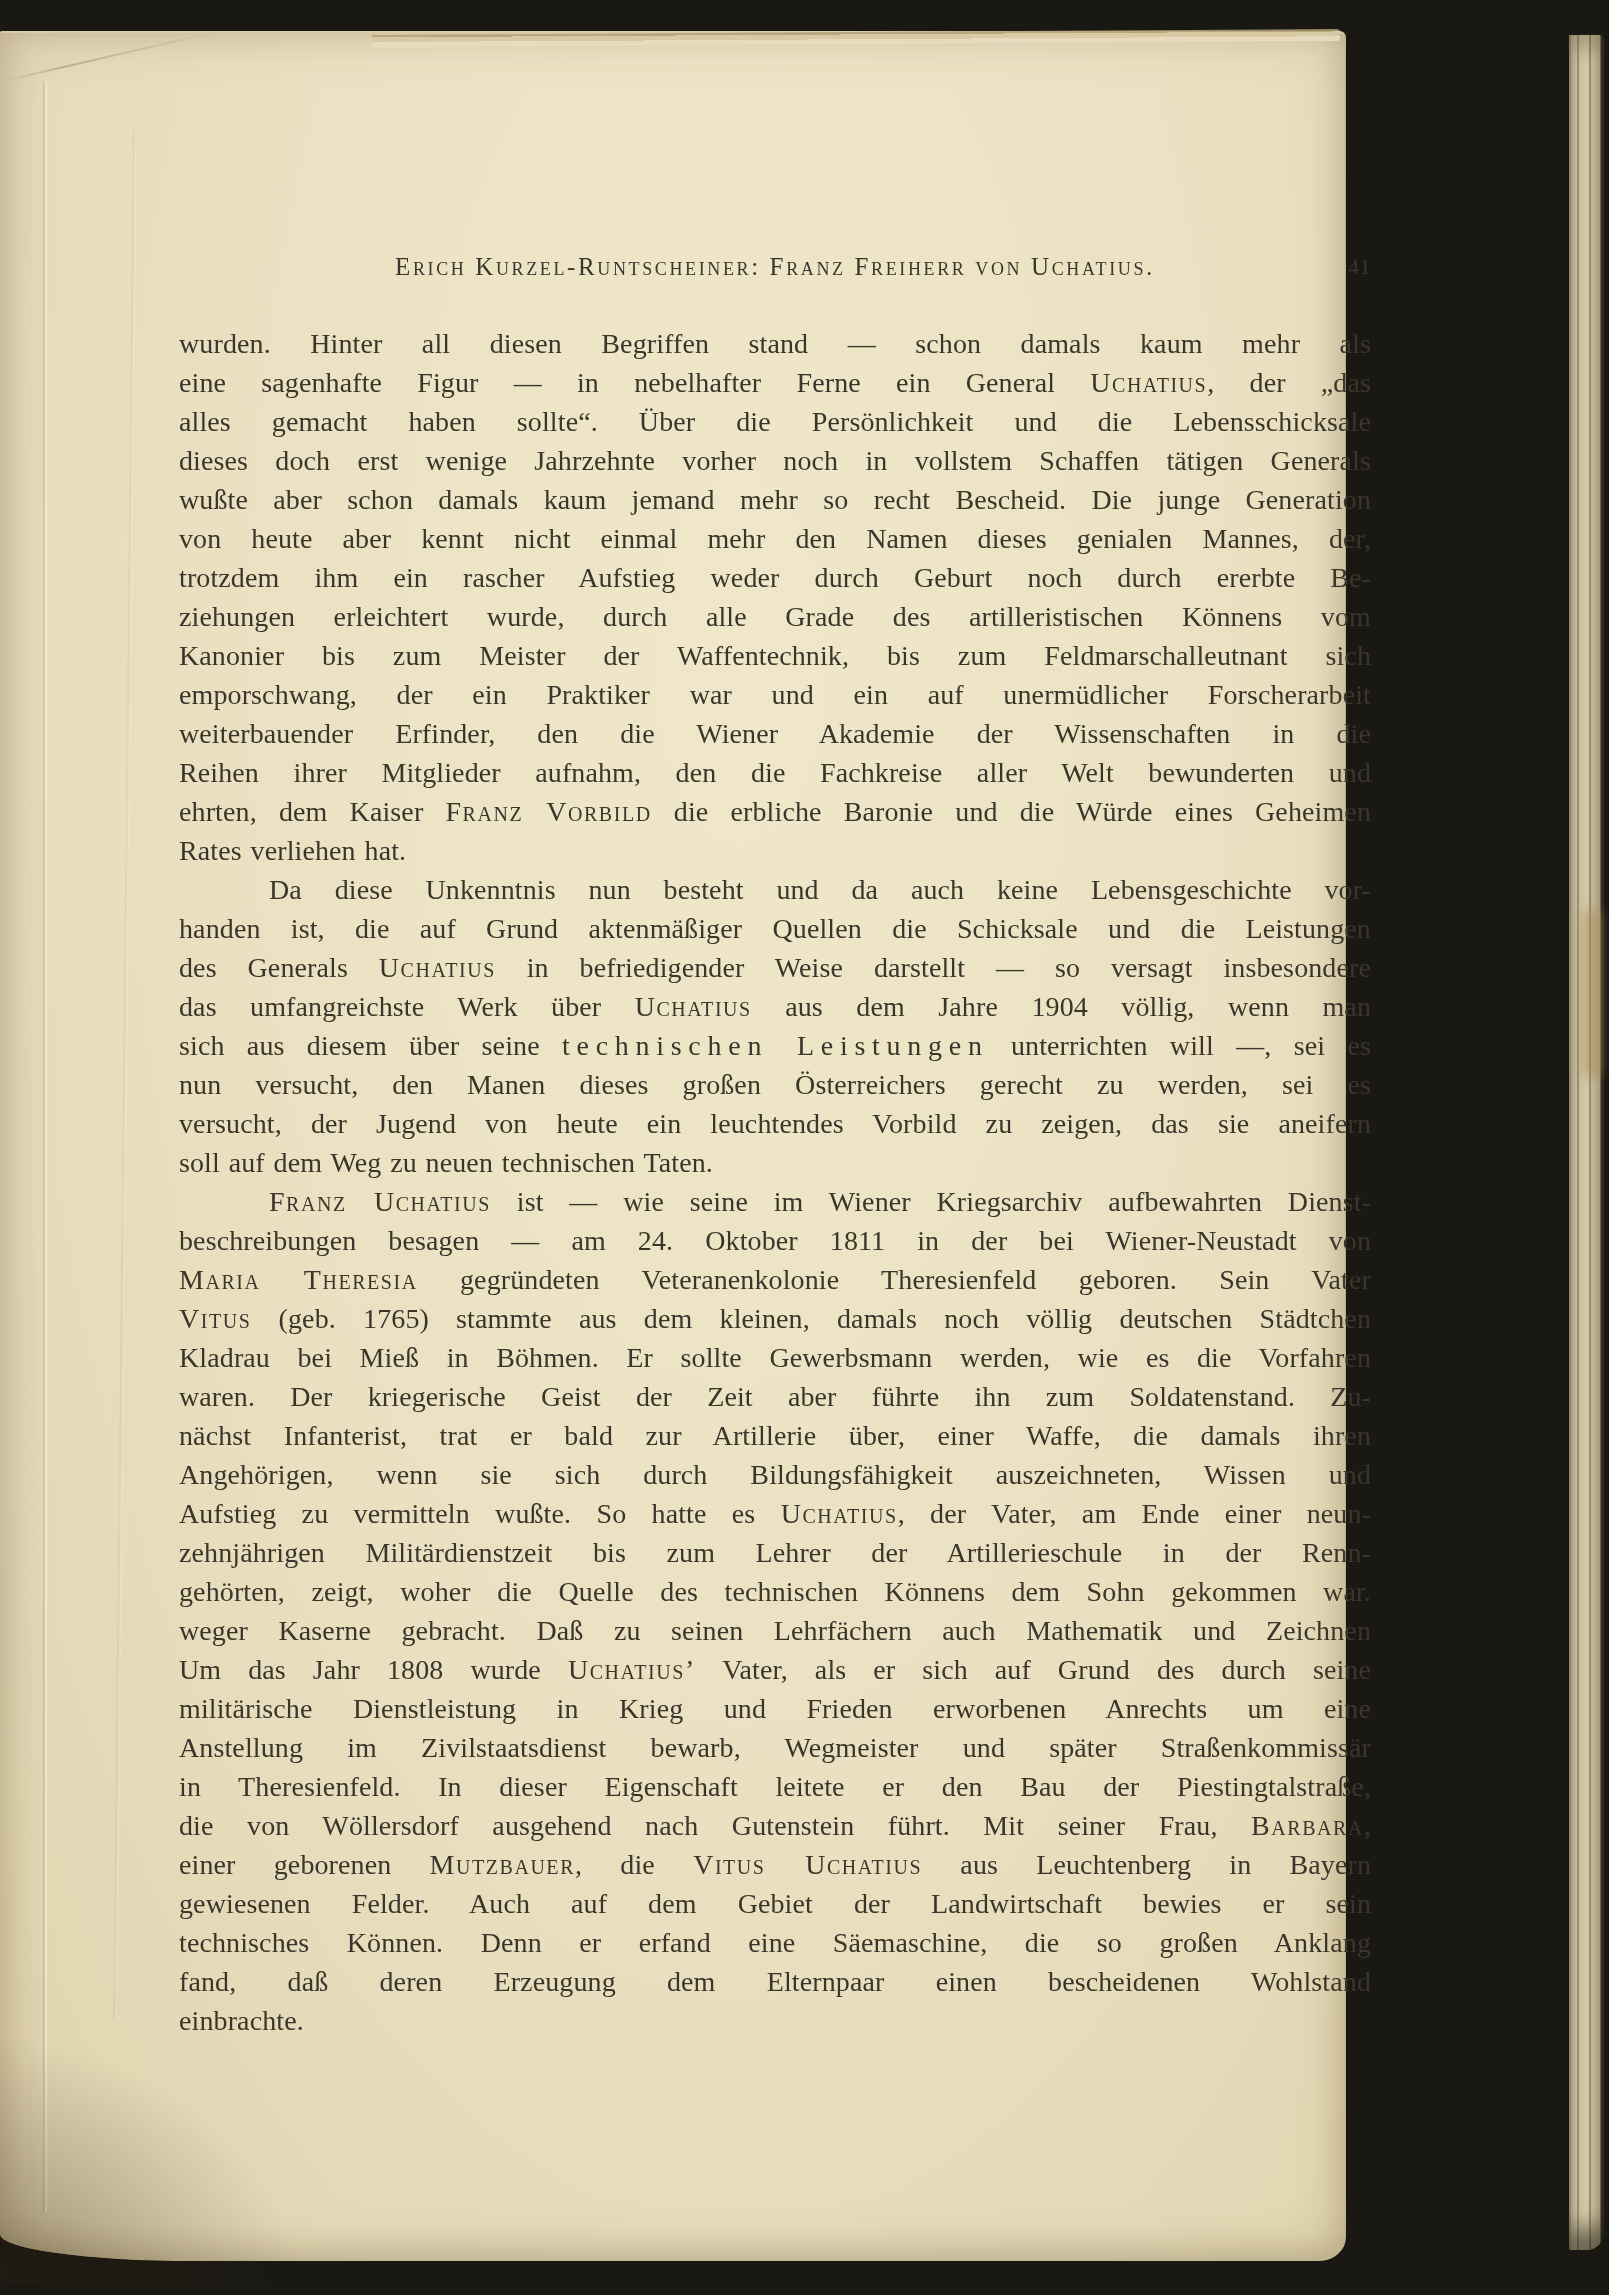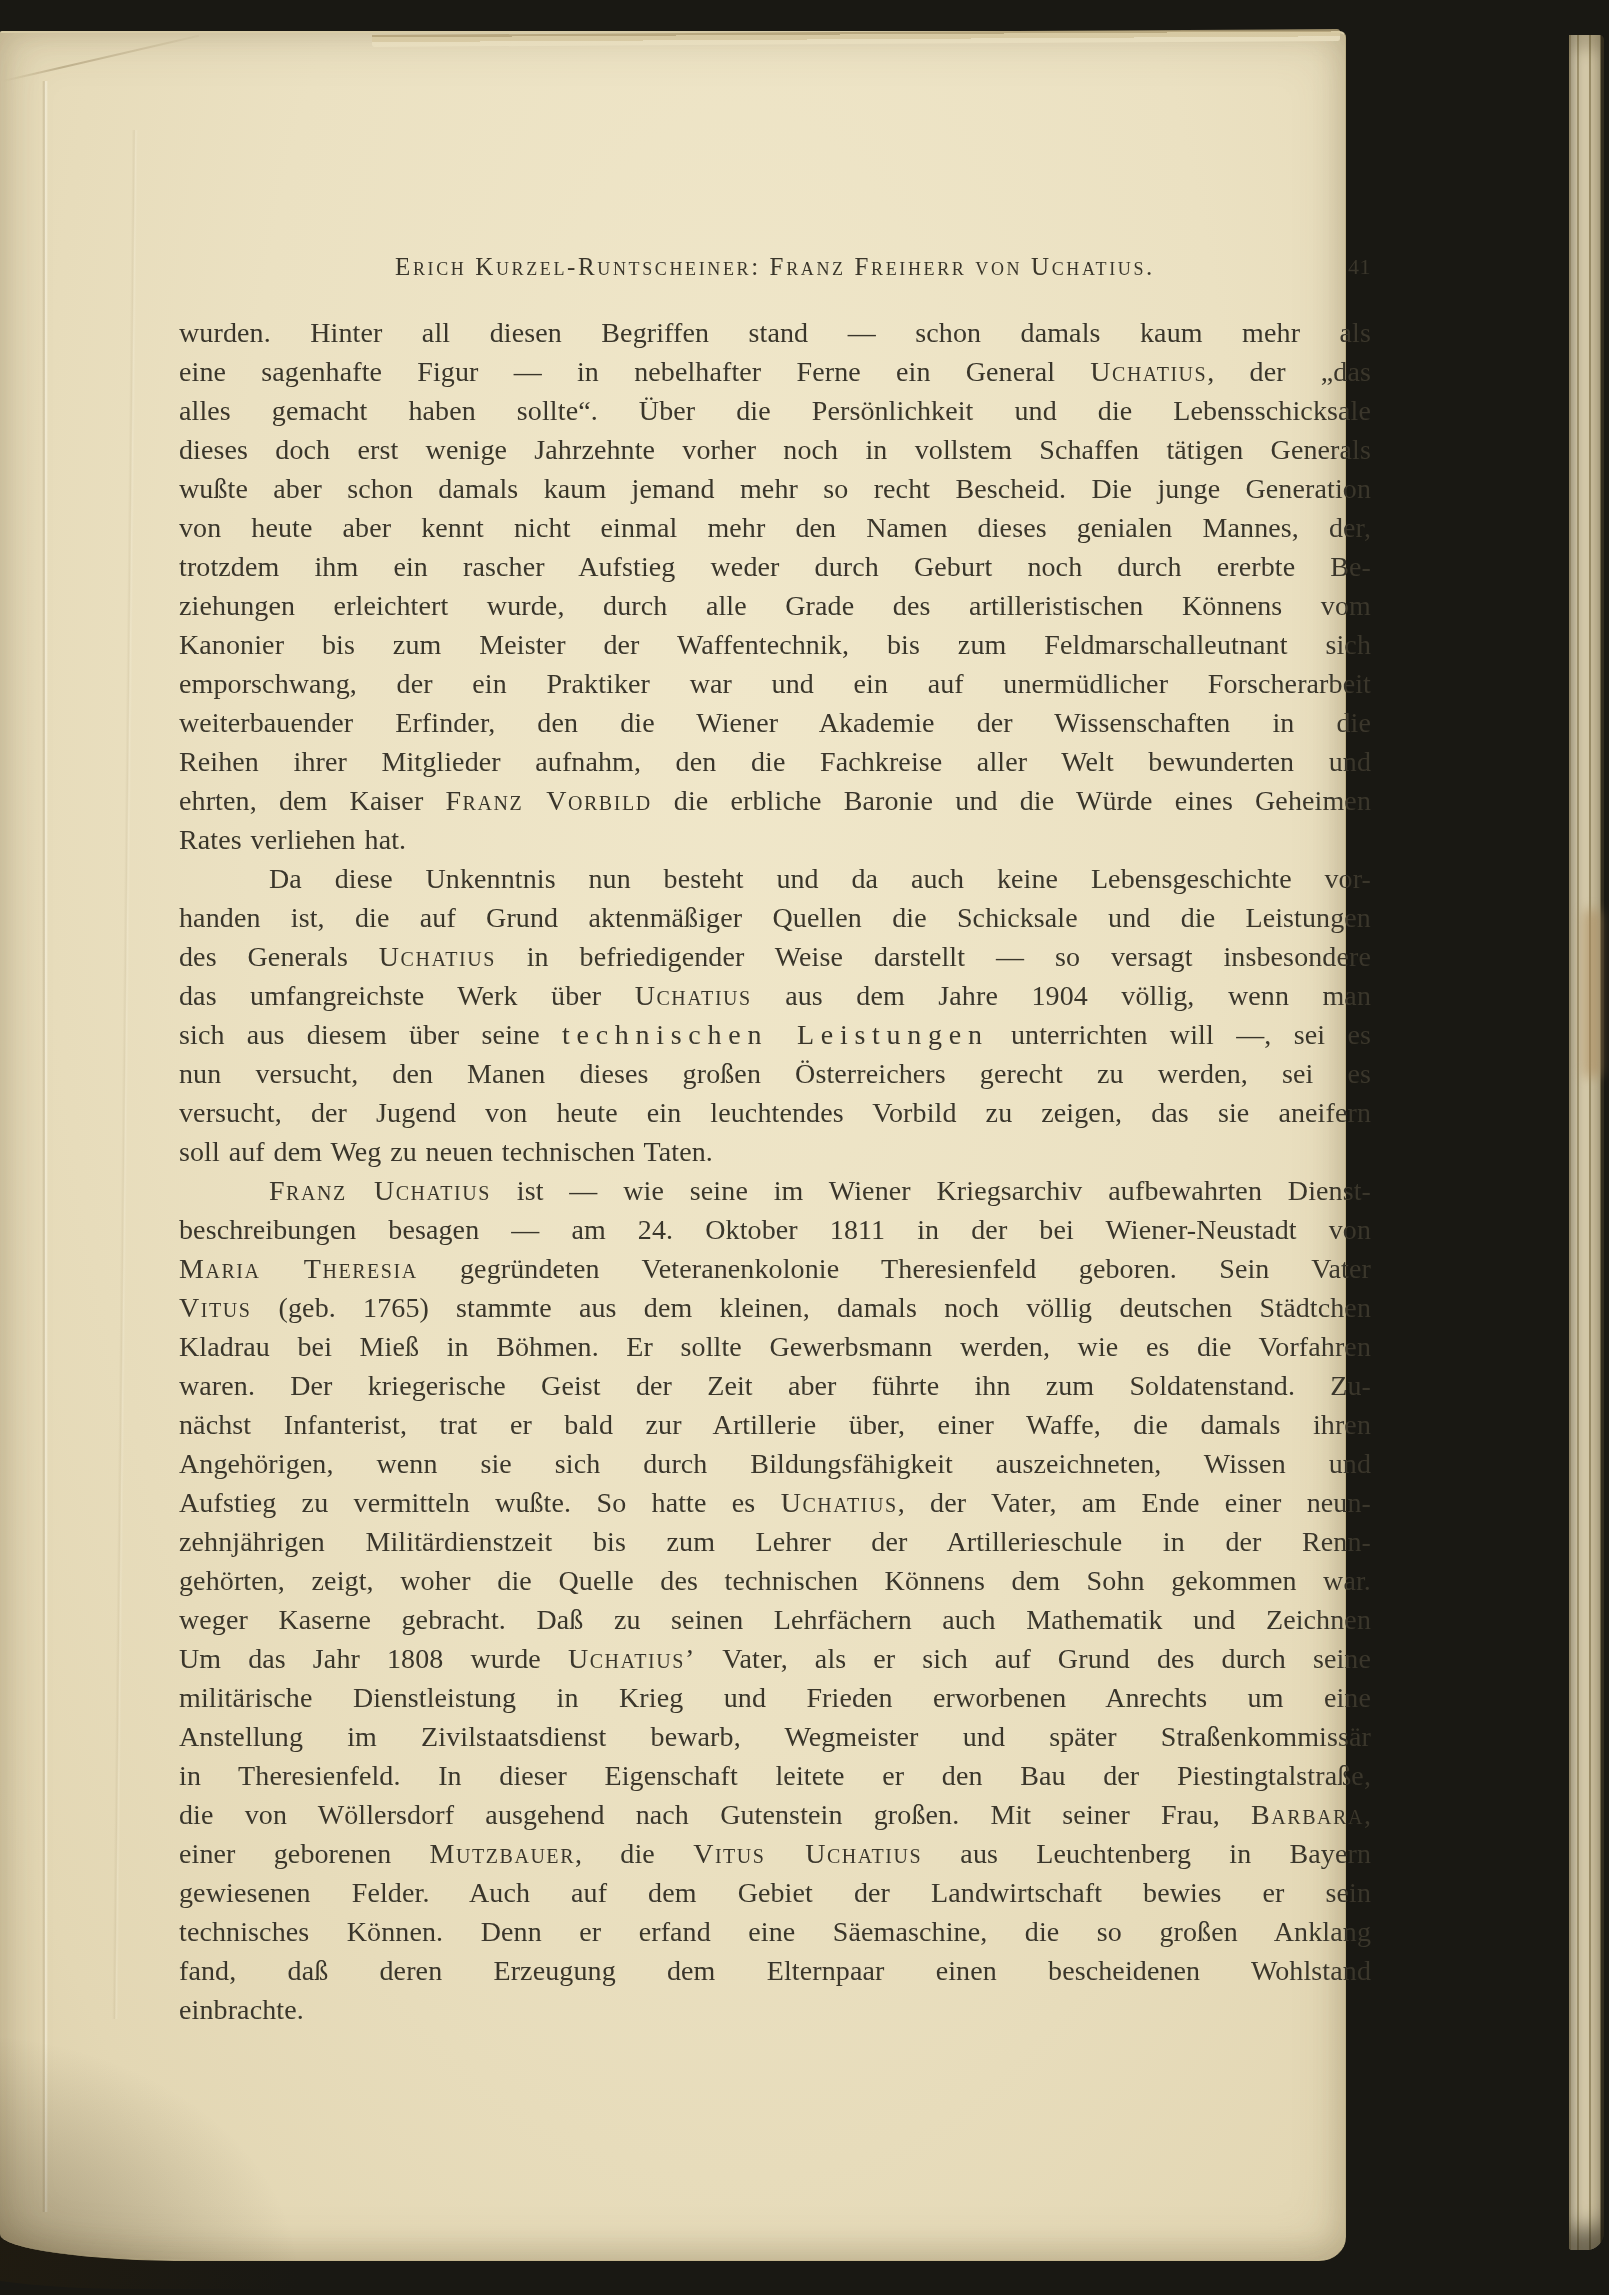--- a/index.html
+++ b/index.html
@@ -75,21 +75,21 @@
   .header-row{
     position:absolute;left:179px;width:1192px;top:214px;height:40px;
     font-variant:small-caps;letter-spacing:.105em;font-size:25px;line-height:40px;
     text-align:center;white-space:nowrap;
   }
   .page-number{
     position:absolute;right:0;top:0;line-height:40px;
     font-variant:normal;letter-spacing:.02em;font-size:22px;
   }
   .body-block{
-    position:absolute;left:179px;width:1192px;top:280px;
+    position:absolute;left:179px;width:1192px;top:291px;
     font-size:28px;line-height:39px;word-spacing:.06em;letter-spacing:.004em;
   }
   .line{text-align:justify;text-align-last:justify;}
   .line.last{text-align-last:left;}
   .line.indent{padding-left:90px;}
   .sc{font-variant:small-caps;letter-spacing:.055em;}
   .sp{letter-spacing:.24em;}
 </style>
 </head>
 <body>
@@ -139,21 +139,21 @@
           <div class="line"><span>nächst Infanterist, trat er bald zur Artillerie über, einer Waffe, die damals ihren</span></div>
           <div class="line"><span>Angehörigen, wenn sie sich durch Bildungsfähigkeit auszeichneten, Wissen und</span></div>
           <div class="line"><span>Aufstieg zu vermitteln wußte. So hatte es </span><span class="sc">Uchatius</span><span>, der Vater, am Ende einer neun-</span></div>
           <div class="line"><span>zehnjährigen Militärdienstzeit bis zum Lehrer der Artillerieschule in der Renn-</span></div>
           <div class="line"><span>gehörten, zeigt, woher die Quelle des technischen Könnens dem Sohn gekommen war.</span></div>
           <div class="line"><span>weger Kaserne gebracht. Daß zu seinen Lehrfächern auch Mathematik und Zeichnen</span></div>
           <div class="line"><span>Um das Jahr 1808 wurde </span><span class="sc">Uchatius’</span><span> Vater, als er sich auf Grund des durch seine</span></div>
           <div class="line"><span>militärische Dienstleistung in Krieg und Frieden erworbenen Anrechts um eine</span></div>
           <div class="line"><span>Anstellung im Zivilstaatsdienst bewarb, Wegmeister und später Straßenkommissär</span></div>
           <div class="line"><span>in Theresienfeld. In dieser Eigenschaft leitete er den Bau der Piestingtalstraße,</span></div>
-          <div class="line"><span>die von Wöllersdorf ausgehend nach Gutenstein großen. Mit seiner Frau, </span><span class="sc">Barbara</span><span>,</span></div>
+          <div class="line"><span>die von Wöllersdorf ausgehend nach Gutenstein führt. Mit seiner Frau, </span><span class="sc">Barbara</span><span>,</span></div>
           <div class="line"><span>einer geborenen </span><span class="sc">Mutzbauer</span><span>, die </span><span class="sc">Vitus Uchatius</span><span> aus Leuchtenberg in Bayern</span></div>
           <div class="line"><span>gewiesenen Felder. Auch auf dem Gebiet der Landwirtschaft bewies er sein</span></div>
           <div class="line"><span>technisches Können. Denn er erfand eine Säemaschine, die so großen Anklang</span></div>
           <div class="line"><span>fand, daß deren Erzeugung dem Elternpaar einen bescheidenen Wohlstand</span></div>
           <div class="line last"><span>einbrachte.</span></div>
         </div>
     </div>
   </div>
 
   <div class="fore-edge"></div>

